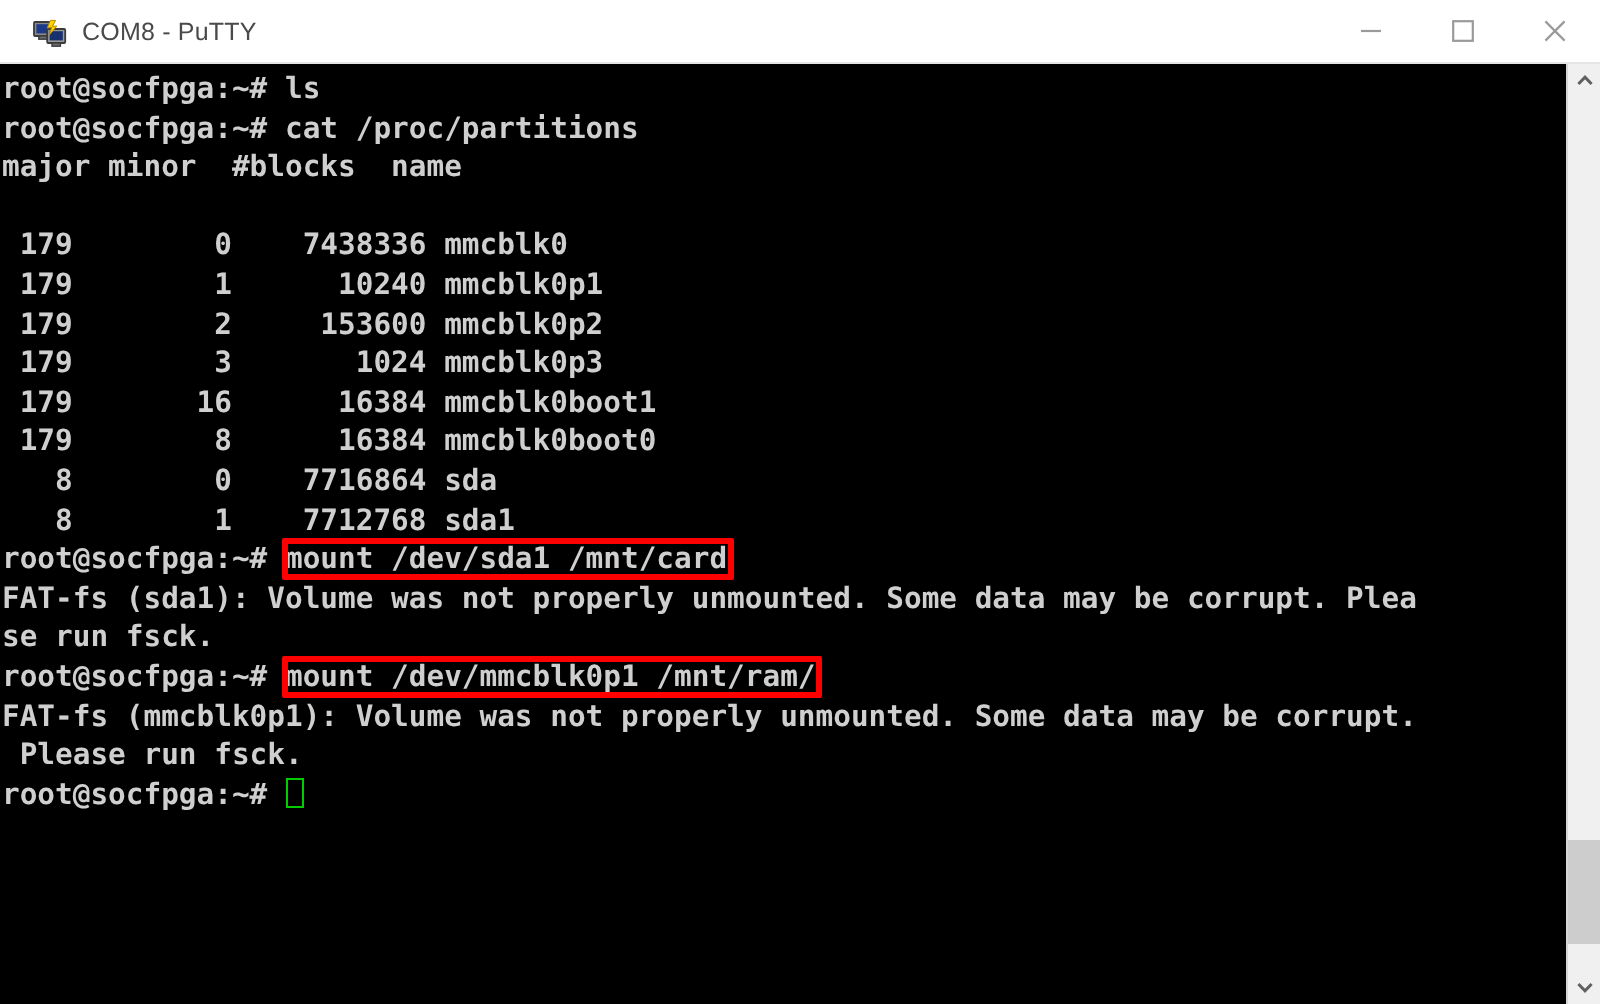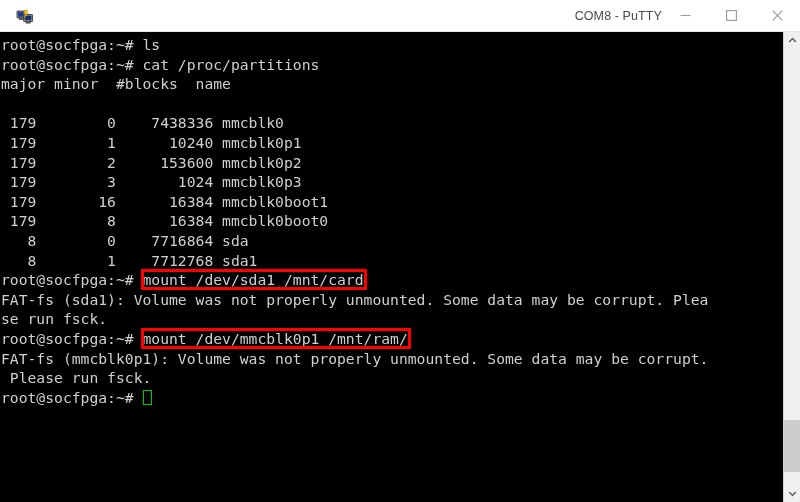--- a/index.html
+++ b/index.html
@@ -35,21 +35,20 @@
     padding: 0;
     position: relative;
   }
   #title-left {
     display: flex;
     align-items: center;
     padding-left: 16px;
     gap: 7px;
     flex: 1;
     min-width: 0;
-    justify-content: space-between;
   }
   #app-icon {
     width: 18px;
     height: 18px;
     position: relative;
     flex: none;
   }
   #app-icon svg { display: block; }
   #title-text {
     font-size: 12.5px;
@@ -73,20 +72,21 @@
   }
   .win-btn svg { display: block; }
 
   
   #terminal-wrap {
     flex: 1;
     display: flex;
     position: relative;
     min-height: 0;
     background: #14b8a6;
+    font-weight: bold;
   }
   #terminal {
     flex: 1;
     background: #000000;
     position: relative;
     overflow: hidden;
     padding: 3px 0 0 1px;
     box-sizing: border-box;
   }
   #term-lines {

